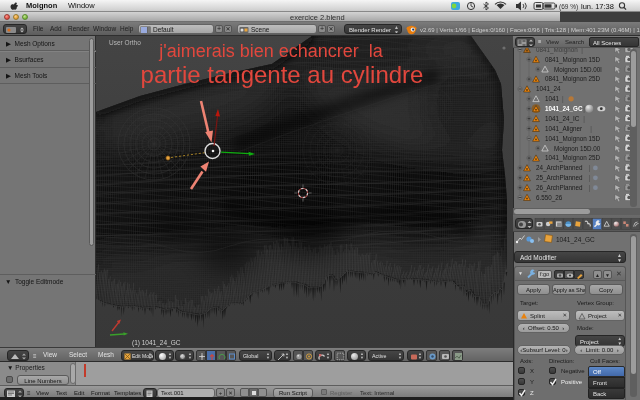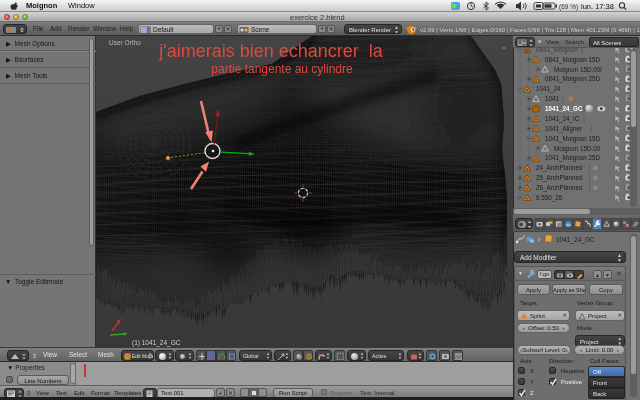--- a/index.html
+++ b/index.html
@@ -38,21 +38,21 @@
     <rect x="93" y="2" width="12" height="6" rx="1.5" fill="none" stroke="#333" stroke-width="0.9"></rect>
       <rect x="105.5" y="3.5" width="1.5" height="3" fill="#333"></rect>
       <rect x="94.5" y="3.3" width="7" height="3.4" fill="#333"></rect>
     <text x="109" y="7.5" font-size="6.5" fill="#333" font-family="Liberation Sans">(69 %)</text>
     <text x="131" y="8" font-size="7.5" fill="#111" font-family="Liberation Sans">lun. 17:38</text>
     <circle cx="172" cy="4.4" r="2.6" fill="none" stroke="#333" stroke-width="1.1"></circle>
       <line x1="174" y1="6.4" x2="176" y2="8.6" stroke="#333" stroke-width="1.3"></line>
   </svg>
 </div>
 
-<div class="abs" style="left:0;top:12px;width:640px;height:10px;background:linear-gradient(#d3d3d3,#a8a8a8);border-bottom:1px solid #6f6f6f;">
+<div class="abs" style="left:0;top:12px;width:560px;height:10px;background:linear-gradient(#d3d3d3,#a8a8a8);border-bottom:1px solid #6f6f6f;">
   <div class="abs" style="left:4px;top:2px;width:6px;height:6px;border-radius:50%;background:radial-gradient(circle at 35% 30%,#ff9a8e,#e3544a 60%,#b03a30);border:0.5px solid #9a3a32;"></div>
   <div class="abs" style="left:13px;top:2px;width:6px;height:6px;border-radius:50%;background:radial-gradient(circle at 35% 30%,#ffd28e,#e8a33c 60%,#b57a28);border:0.5px solid #9a7a2a;"></div>
   <div class="abs" style="left:22px;top:2px;width:6px;height:6px;border-radius:50%;background:radial-gradient(circle at 35% 30%,#c8e89a,#7fb93f 60%,#5a8f2a);border:0.5px solid #5a8a2e;"></div>
   <span class="abs" style="left:290px;top:1.5px;font-size:7.5px;color:#2e2e2e;">exercice 2.blend</span>
 </div>
 
 <div class="abs" style="left:0;top:22px;width:640px;height:14px;background:linear-gradient(#7b7b7b,#5c5c5c);border-bottom:1px solid #2f2f2f;">
   <div class="abs dd" style="left:3px;top:2px;width:24px;height:10px;">
     <svg width="22" height="8" viewBox="0 0 22 8" style="position:absolute;left:1px;top:0.5px">
         <rect x="1" y="1" width="10" height="6" rx="1" fill="#8a8a8a"></rect>
@@ -373,21 +373,21 @@
 </g>
 <path d="M238,152 Q335,115 440,83" stroke="#3a3a3a" stroke-width="0.7" fill="none" opacity="0.35"></path>
 <path d="M96,245 Q140,238 170,248 Q200,258 230,246 Q260,236 290,240 Q330,246 360,236 Q400,224 440,238 Q470,248 507,238" stroke="#323232" stroke-width="0.8" fill="none" opacity="0.5"></path>
 </g>
 <path d="M100.0,300.0 l0.6,3.0 l0.6,-3.0 zM102.1,301.1 l0.5,6.2 l0.5,-6.2 zM104.2,302.1 l0.7,4.9 l0.7,-4.9 zM106.3,302.7 l0.8,2.0 l0.8,-2.0 zM108.4,303.3 l0.8,2.0 l0.8,-2.0 zM110.5,303.9 l0.5,2.0 l0.5,-2.0 zM112.6,304.3 l1.0,3.8 l1.0,-3.8 zM114.7,304.7 l0.6,2.2 l0.6,-2.2 zM116.8,305.1 l1.1,5.9 l1.1,-5.9 zM118.9,305.4 l0.7,5.3 l0.7,-5.3 zM121.0,305.8 l0.5,11.5 l0.5,-11.5 zM123.1,305.9 l0.7,9.4 l0.7,-9.4 zM125.2,305.7 l0.5,2.2 l0.5,-2.2 zM127.3,305.5 l1.0,3.0 l1.0,-3.0 zM129.4,305.3 l0.9,2.3 l0.9,-2.3 zM131.5,305.1 l0.7,6.1 l0.7,-6.1 zM133.6,305.3 l0.5,5.0 l0.5,-5.0 zM135.7,305.7 l0.6,2.0 l0.6,-2.0 zM137.8,306.2 l0.7,6.6 l0.7,-6.6 zM139.9,306.6 l0.9,3.0 l0.9,-3.0 zM142.0,307.0 l0.7,4.1 l0.7,-4.1 zM144.1,306.8 l0.9,8.3 l0.9,-8.3 zM146.2,306.7 l0.9,2.6 l0.9,-2.6 zM148.3,306.5 l1.1,4.8 l1.1,-4.8 zM150.4,306.4 l0.7,7.3 l0.7,-7.3 zM152.5,306.2 l0.5,11.6 l0.5,-11.6 zM154.6,306.0 l1.0,3.7 l1.0,-3.7 zM156.7,306.5 l0.8,2.2 l0.8,-2.2 zM158.8,307.1 l0.9,2.0 l0.9,-2.0 zM160.9,307.8 l0.9,7.8 l0.9,-7.8 zM163.0,308.4 l0.7,9.7 l0.7,-9.7 zM165.1,309.0 l0.9,6.8 l0.9,-6.8 zM167.2,308.6 l0.8,5.4 l0.8,-5.4 zM169.3,308.1 l1.1,9.1 l1.1,-9.1 zM171.4,307.7 l0.9,4.2 l0.9,-4.2 zM173.5,307.3 l0.9,2.0 l0.9,-2.0 zM175.6,307.4 l1.1,6.2 l1.1,-6.2 zM177.7,308.8 l0.6,8.8 l0.6,-8.8 zM179.8,310.2 l0.9,3.5 l0.9,-3.5 zM181.9,311.1 l0.8,7.0 l0.8,-7.0 zM184.0,311.4 l0.5,7.3 l0.5,-7.3 zM186.1,311.7 l1.0,7.0 l1.0,-7.0 zM188.2,312.0 l0.6,7.2 l0.6,-7.2 zM190.3,312.4 l1.1,8.5 l1.1,-8.5 zM192.4,312.8 l0.8,7.1 l0.8,-7.1 zM194.5,313.2 l1.1,10.0 l1.1,-10.0 zM196.6,313.6 l1.1,13.7 l1.1,-13.7 zM198.7,313.9 l0.7,7.8 l0.7,-7.8 zM200.8,313.5 l1.1,8.3 l1.1,-8.3 zM202.9,312.9 l0.6,16.2 l0.6,-16.2 zM205.0,312.3 l0.6,7.3 l0.6,-7.3 zM207.1,310.9 l0.8,7.5 l0.8,-7.5 zM209.2,308.8 l0.6,10.5 l0.6,-10.5 zM211.3,307.0 l0.7,7.0 l0.7,-7.0 zM213.4,306.6 l0.8,8.4 l0.8,-8.4 zM215.5,306.3 l0.9,11.1 l0.9,-11.1 zM217.6,306.5 l0.9,4.7 l0.9,-4.7 zM219.7,308.2 l0.5,6.6 l0.5,-6.6 zM221.8,309.8 l1.0,10.1 l1.0,-10.1 zM223.9,308.1 l1.0,9.6 l1.0,-9.6 zM226.0,306.0 l0.7,3.5 l0.7,-3.5 zM228.1,304.3 l0.9,2.1 l0.9,-2.1 zM230.2,303.1 l0.5,2.0 l0.5,-2.0 zM232.3,302.0 l0.6,2.4 l0.6,-2.4 zM234.4,302.3 l0.5,3.2 l0.5,-3.2 zM236.5,302.6 l0.6,2.0 l0.6,-2.0 zM238.6,302.8 l0.7,2.1 l0.7,-2.1 zM240.7,302.4 l1.1,2.0 l1.1,-2.0 zM242.8,300.8 l0.6,5.8 l0.6,-5.8 zM244.9,299.1 l0.7,2.6 l0.7,-2.6 zM247.0,297.0 l0.5,3.3 l0.5,-3.3 zM249.1,294.9 l1.1,9.2 l1.1,-9.2 zM251.2,292.8 l0.8,4.2 l0.8,-4.2 zM253.3,291.6 l0.5,2.1 l0.5,-2.1 zM255.4,291.0 l0.6,3.2 l0.6,-3.2 zM257.5,290.4 l0.6,8.9 l0.6,-8.9 zM259.6,289.7 l1.1,2.0 l1.1,-2.0 zM261.7,288.8 l0.6,4.8 l0.6,-4.8 zM263.8,287.8 l0.5,5.0 l0.5,-5.0 zM265.9,286.9 l1.1,4.8 l1.1,-4.8 zM268.0,285.9 l0.9,9.5 l0.9,-9.5 zM270.1,285.0 l0.7,2.7 l0.7,-2.7 zM272.2,284.4 l1.0,2.3 l1.0,-2.3 zM274.3,283.8 l1.0,4.8 l1.0,-4.8 zM276.4,283.3 l0.6,3.1 l0.6,-3.1 zM278.5,282.7 l1.1,8.6 l1.1,-8.6 zM280.6,282.1 l1.0,9.3 l1.0,-9.3 zM282.7,281.9 l1.0,8.7 l1.0,-8.7 zM284.8,281.7 l0.8,2.5 l0.8,-2.5 zM286.9,281.5 l0.5,3.3 l0.5,-3.3 zM289.0,281.4 l0.6,2.0 l0.6,-2.0 zM291.1,281.2 l0.9,7.7 l0.9,-7.7 zM293.2,281.1 l0.8,16.1 l0.8,-16.1 zM295.3,281.4 l1.1,15.8 l1.1,-15.8 zM297.4,282.1 l0.7,16.1 l0.7,-16.1 zM299.5,282.8 l0.6,7.5 l0.6,-7.5 zM301.6,283.3 l0.6,7.4 l0.6,-7.4 zM303.7,283.7 l1.1,10.9 l1.1,-10.9 zM305.8,284.6 l0.8,14.1 l0.8,-14.1 zM307.9,286.2 l1.0,11.3 l1.0,-11.3 zM310.0,286.7 l0.9,7.1 l0.9,-7.1 zM312.1,286.2 l1.0,15.3 l1.0,-15.3 zM314.2,286.0 l0.8,12.6 l0.8,-12.6 zM316.3,286.0 l1.0,7.3 l1.0,-7.3 zM318.4,285.9 l1.0,8.1 l1.0,-8.1 zM320.5,285.4 l0.7,16.4 l0.7,-16.4 zM322.6,283.8 l1.1,8.6 l1.1,-8.6 zM324.7,279.6 l0.6,12.3 l0.6,-12.3 zM326.8,275.4 l0.6,7.2 l0.6,-7.2 zM328.9,274.6 l1.0,15.2 l1.0,-15.2 zM331.0,274.2 l1.0,7.2 l1.0,-7.2 zM333.1,275.7 l0.9,16.6 l0.9,-16.6 zM335.2,278.8 l0.8,8.2 l0.8,-8.2 zM337.3,279.0 l0.5,7.2 l0.5,-7.2 zM339.4,277.3 l0.9,16.4 l0.9,-16.4 zM341.5,275.5 l1.1,9.8 l1.1,-9.8 zM343.6,273.4 l1.1,8.9 l1.1,-8.9 zM345.7,271.3 l0.6,13.8 l0.6,-13.8 zM347.8,270.1 l0.7,7.6 l0.7,-7.6 zM349.9,270.4 l0.9,7.6 l0.9,-7.6 zM352.0,270.6 l0.7,7.7 l0.7,-7.7 zM354.1,270.9 l1.1,7.2 l1.1,-7.2 zM356.2,271.1 l0.8,8.3 l0.8,-8.3 zM358.3,271.4 l1.1,10.4 l1.1,-10.4 zM360.4,271.6 l1.1,8.8 l1.1,-8.8 zM362.5,271.8 l0.8,9.5 l0.8,-9.5 zM364.6,272.2 l0.5,9.7 l0.5,-9.7 zM366.7,272.7 l0.6,3.9 l0.6,-3.9 zM368.8,273.2 l1.0,2.0 l1.0,-2.0 zM370.9,273.7 l0.8,2.3 l0.8,-2.3 zM373.0,273.0 l0.8,7.3 l0.8,-7.3 zM375.1,271.0 l0.8,3.1 l0.8,-3.1 zM377.2,272.0 l1.0,5.1 l1.0,-5.1 zM379.3,272.9 l0.8,2.1 l0.8,-2.1 zM381.4,273.8 l0.6,2.6 l0.6,-2.6 zM383.5,274.8 l0.8,8.0 l0.8,-8.0 zM385.6,275.5 l1.0,5.2 l1.0,-5.2 zM387.7,276.1 l0.8,10.3 l0.8,-10.3 zM389.8,276.8 l0.8,5.8 l0.8,-5.8 zM391.9,277.4 l0.9,4.6 l0.9,-4.6 zM394.0,278.1 l0.8,4.0 l0.8,-4.0 zM396.1,278.7 l1.1,4.3 l1.1,-4.3 zM398.2,278.9 l1.1,6.9 l1.1,-6.9 zM400.3,278.7 l0.6,10.9 l0.6,-10.9 zM402.4,278.6 l1.1,5.1 l1.1,-5.1 zM404.5,278.4 l0.5,9.1 l0.5,-9.1 zM406.6,278.3 l0.8,2.1 l0.8,-2.1 zM408.7,278.1 l0.6,2.1 l0.6,-2.1 zM410.8,278.1 l0.9,2.1 l0.9,-2.1 zM412.9,278.2 l1.1,8.1 l1.1,-8.1 zM415.0,278.4 l1.0,2.2 l1.0,-2.2 zM417.1,278.5 l0.6,6.4 l0.6,-6.4 zM419.2,278.7 l1.1,9.8 l1.1,-9.8 zM421.3,278.8 l1.1,2.5 l1.1,-2.5 zM423.4,279.0 l0.8,3.6 l0.8,-3.6 zM425.5,279.2 l1.0,11.8 l1.0,-11.8 zM427.6,279.6 l0.8,2.3 l0.8,-2.3 zM429.7,279.9 l0.7,4.7 l0.7,-4.7 zM431.8,280.2 l0.7,2.4 l0.7,-2.4 zM433.9,280.5 l0.5,7.2 l0.5,-7.2 zM436.0,280.8 l0.8,5.1 l0.8,-5.1 zM438.1,280.9 l0.7,2.0 l0.7,-2.0 zM440.2,280.8 l0.8,5.9 l0.8,-5.9 zM442.3,280.6 l1.1,2.0 l1.1,-2.0 zM444.4,280.5 l1.1,8.2 l1.1,-8.2 zM446.5,280.4 l0.6,2.1 l0.6,-2.1 zM448.6,280.2 l1.0,2.0 l1.0,-2.0 zM450.7,280.1 l0.5,2.7 l0.5,-2.7 zM452.8,280.8 l1.1,3.8 l1.1,-3.8 zM454.9,282.9 l0.6,8.7 l0.6,-8.7 zM457.0,285.0 l1.1,2.2 l1.1,-2.2 zM459.1,285.8 l0.9,5.3 l0.9,-5.3 zM461.2,285.5 l0.5,7.1 l0.5,-7.1 zM463.3,285.1 l0.7,11.7 l0.7,-11.7 zM465.4,289.9 l1.1,7.1 l1.1,-7.1 zM467.5,290.9 l1.0,11.0 l1.0,-11.0 zM469.6,289.3 l1.0,7.1 l1.0,-7.1 zM471.7,291.4 l1.1,7.0 l1.1,-7.0 zM473.8,294.3 l0.7,9.1 l0.7,-9.1 zM475.9,295.8 l1.1,10.1 l1.1,-10.1 zM478.0,295.2 l0.5,7.7 l0.5,-7.7 zM480.1,297.9 l0.6,9.8 l0.6,-9.8 zM482.2,303.0 l0.6,7.1 l0.6,-7.1 zM484.3,303.0 l0.6,7.0 l0.6,-7.0 zM486.4,303.0 l0.7,8.0 l0.7,-8.0 zM488.5,301.2 l0.7,12.8 l0.7,-12.8 zM490.6,295.4 l0.6,9.5 l0.6,-9.5 zM492.7,293.3 l0.5,8.2 l0.5,-8.2 zM494.8,291.2 l0.5,7.6 l0.5,-7.6 zM496.9,292.9 l0.8,12.4 l0.8,-12.4 zM499.0,289.0 l0.8,7.4 l0.8,-7.4 zM501.1,288.1 l0.5,15.7 l0.5,-15.7 zM503.2,282.4 l0.8,13.7 l0.8,-13.7 zM505.3,272.1 l1.0,4.5 l1.0,-4.5 z" fill="#1a1a1a"></path>
 <path d="M506,270L504,279L502,290L500,288L497,294L495,292L490,297L488,304L482,304L479,296L475,297L470,290L466,293L464,286L458,287L452,281L437,282L424,280L410,279L397,280L384,276L375,272L372,275L364,273L355,272L347,271L341,277L336,281L332,275L327,276L322,286L318,287L313,287L309,288L305,285L300,284L294,282L281,283L270,286L259,291L252,293L245,300L240,304L232,303L227,306L222,311L217,307L211,308L206,313L199,315L188,313L181,312L175,308L165,310L155,307L142,308L132,306L122,307L111,305L104,303L96,299" stroke="#474747" stroke-width="0.7" fill="none" opacity="0.8"></path>
 </svg>
 
 <span class="abs" style="left:109px;top:40px;font-size:6.5px;color:#b8b8b8;">User Ortho</span>
 <div class="abs" style="left:121px;top:42px;width:300px;text-align:center;font-size:18px;color:#e2473d;">j'aimerais bien echancrer&nbsp; la</div>
-<div class="abs" style="left:132px;top:63px;width:300px;text-align:center;font-size:12px;color:#e2473d;">partie tangente au cylindre</div>
+<div class="abs" style="left:132px;top:63px;width:300px;text-align:center;font-size:24px;color:#e2473d;">partie tangente au cylindre</div>
 <svg class="abs" style="left:96px;top:36px" width="417" height="311" viewBox="96 36 417 311">
 
   <line x1="171" y1="157.5" x2="206" y2="152.5" stroke="#b08a28" stroke-width="0.9" stroke-dasharray="2.2,1.8"></line>
   <circle cx="168" cy="158" r="2.2" fill="#e8a33c" stroke="#5a3a10" stroke-width="0.7"></circle>
 
   <circle cx="212.5" cy="151" r="7.5" fill="none" stroke="#dcdcdc" stroke-width="1.4"></circle>
   <circle cx="213" cy="151" r="1.3" fill="#f5f5f5"></circle>
 
   <line x1="221" y1="152.2" x2="249" y2="153.6" stroke="#0fae0f" stroke-width="1.3"></line>
   <path d="M255,154 l-6.5,-2.2 l0.5,3.9 z" fill="#0fae0f"></path>

